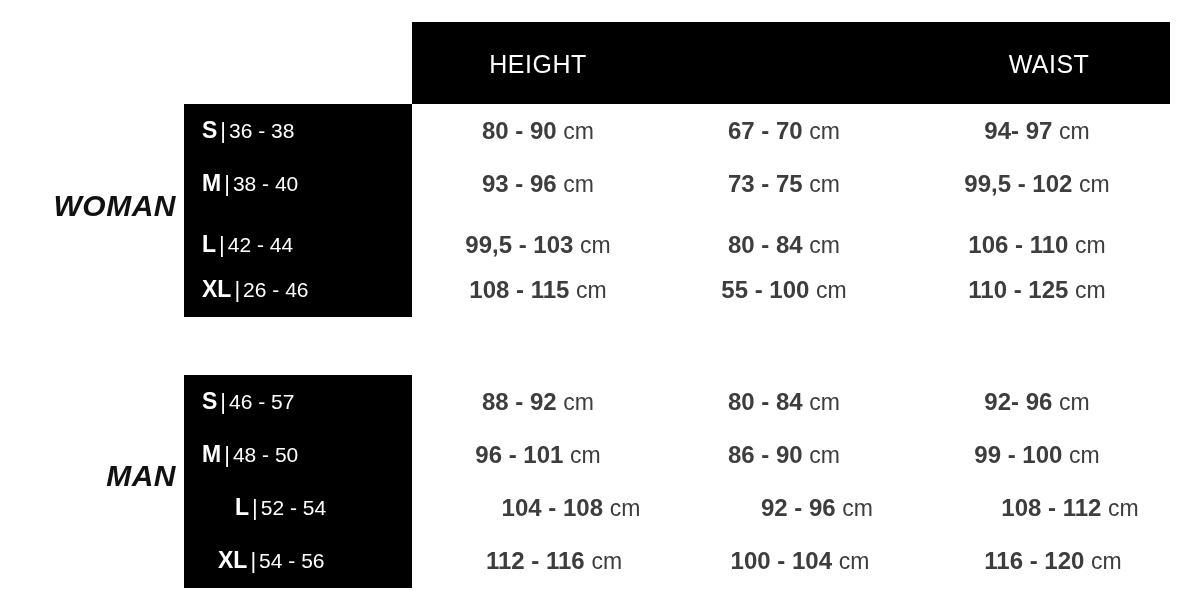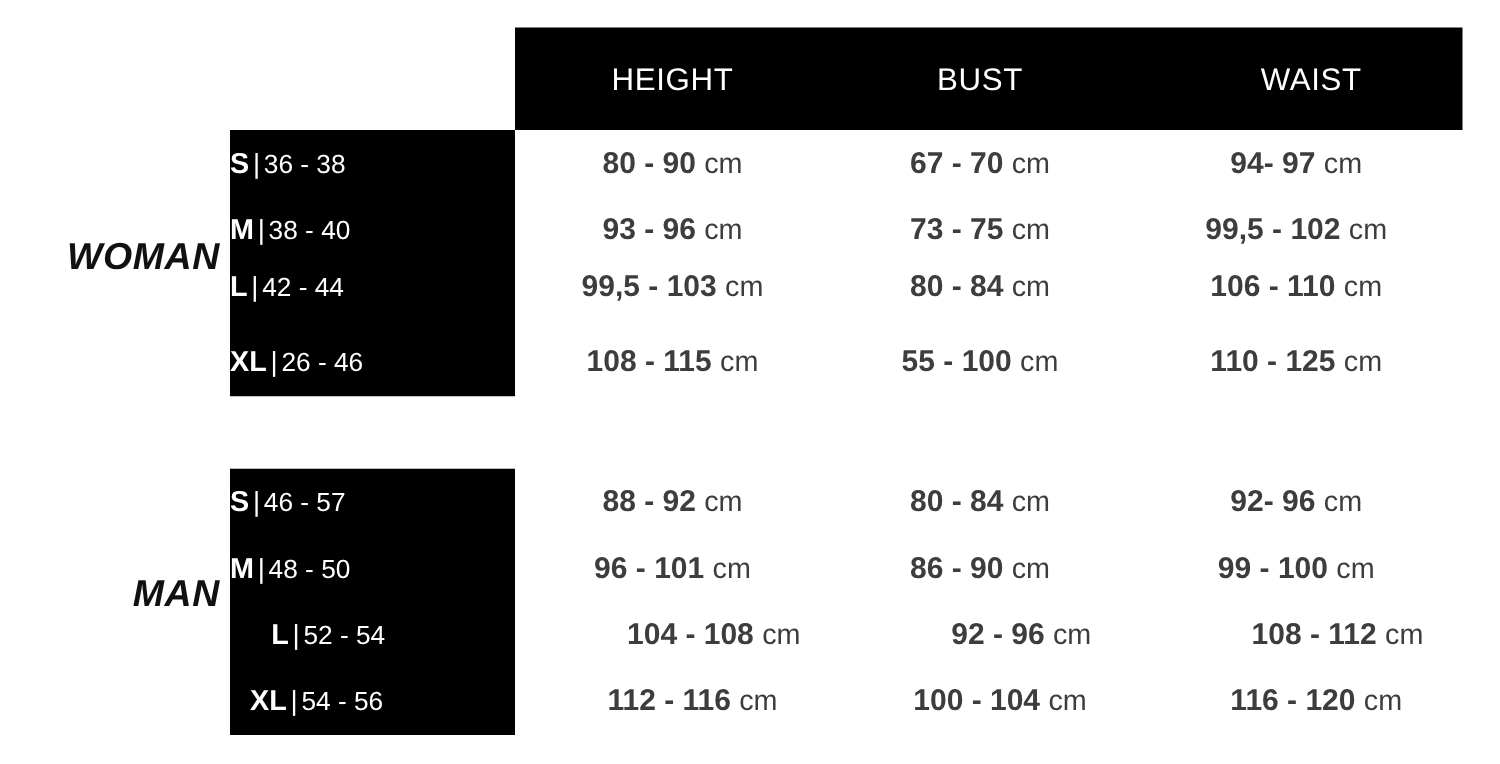--- a/index.html
+++ b/index.html
@@ -84,20 +84,21 @@
     height: 53px;
   }
   .row .size-cell {
     position: absolute;
     left: 184px;
     width: 228px;
     height: 53px;
     line-height: 53px;
     color: #ffffff;
     font-size: 22px;
+    padding-left: 18px;
     box-sizing: border-box;
     white-space: nowrap;
   }
   .row .size-cell .letter {
     font-weight: 700;
     font-size: 23px;
   }
   .row .size-cell .bar {
     font-weight: 400;
     padding: 0 3px;
@@ -122,39 +123,38 @@
     font-size: 23px;
     color: #3d3d3d;
   }
   .c-height { left: 412px; width: 252px; }
   .c-bust   { left: 664px; width: 240px; }
   .c-waist  { left: 904px; width: 266px; }
 
   
   #woman-row-0 { top: 104px; }
   #woman-row-1 { top: 157px; }
-  #woman-row-2 { top: 203px; }
+  #woman-row-2 { top: 218px; }
   #woman-row-3 { top: 263px; }
 
   #man-row-0 { top: 375px; }
   #man-row-1 { top: 428px; }
   #man-row-2 { top: 481px; margin-left: 33px; }
   #man-row-3 { top: 534px; margin-left: 16px; }
 </style>
 </head>
 <body>
 
 <div class="sheet">
 
   <div class="blk" id="header-band"></div>
   <div class="blk" id="woman-size-block"></div>
   <div class="blk" id="man-size-block"></div>
 
   <div class="col-head" id="head-height">HEIGHT</div>
-  <div class="col-head" id="head-bust">BUST</div>
   <div class="col-head" id="head-waist">WAIST</div>
 
   <div class="group-title" id="group-woman">WOMAN</div>
   <div class="group-title" id="group-man">MAN</div>
 
   <div class="row" id="woman-row-0">
     <div class="size-cell">
       <span class="letter">S</span><span class="bar">|</span><span class="range">36 - 38</span>
     </div>
     <div class="meas c-height"><span>80 - 90</span> <span class="unit">cm</span></div>

